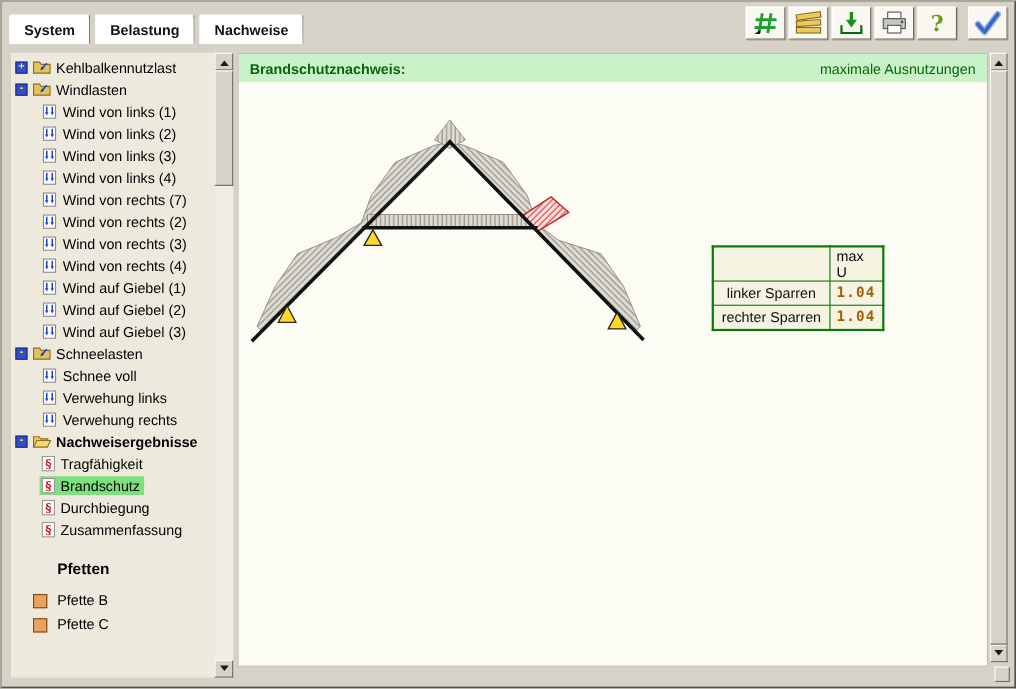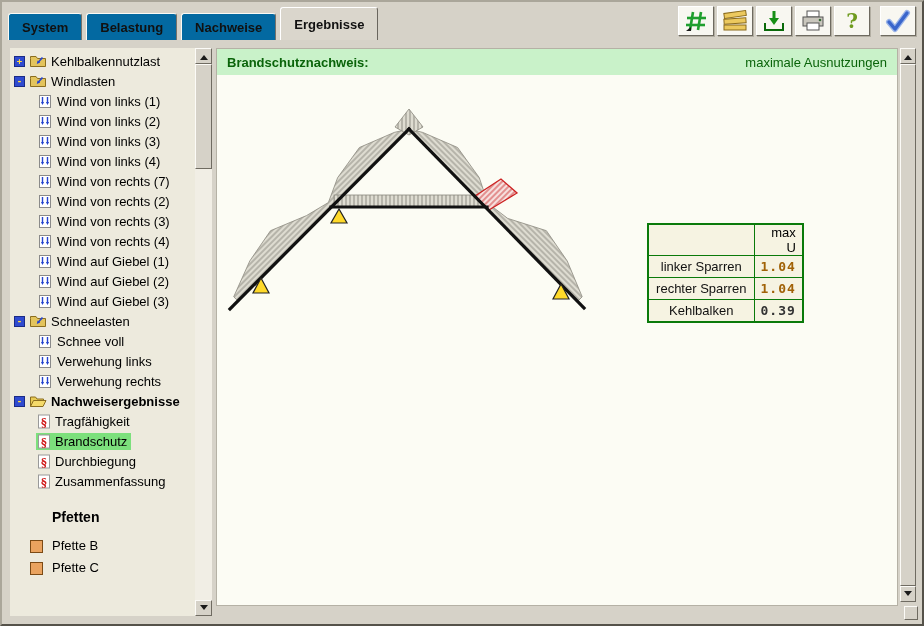--- a/index.html
+++ b/index.html
@@ -16,21 +16,21 @@
   .title { flex:1; font-size:13px; color:#111; margin-left:7px; white-space:nowrap; }
   .win-controls { display:flex; height:100%; }
   .win-btn { width:42px; height:100%; display:flex; align-items:center; justify-content:center; cursor:default; }
   .glyph-min { width:10px; height:1px; background:#111; display:block; }
   .glyph-max { width:10px; height:9px; border:1px solid #111; display:block; }
   .glyph-close { font-size:13px; color:#111; line-height:1; }
 
   
   .tabbar { height:38px; display:flex; align-items:flex-end; padding:0 6px; background:#d6d2c8; }
   .tab { height:27px; padding:0 13px; display:flex; align-items:center; font-size:13px; font-weight:bold;
-         color:#111; background:#0369a1; margin-right:4px; border:1px solid;
+         color:#111; background:#ffffff; margin-right:4px; border:1px solid;
          border-color:#fbfaf5 #76726a #76726a #fbfaf5; border-bottom:none; border-radius:3px 3px 0 0; }
   .tab.active { height:33px; background:#dad6cc; border-color:#ffffff #6a665e transparent #ffffff; }
   .toolbar { margin-left:auto; display:flex; align-items:center; gap:3px; padding-bottom:4px; }
   .tool-btn { width:36px; height:30px; background:#f8f7f1; display:flex; align-items:center; justify-content:center;
               border:1px solid; border-color:#ffffff #6e6a60 #6e6a60 #ffffff; box-shadow:1px 1px 0 #b2aea2; }
   .tool-btn.last { margin-left:7px; }
 
   
   .content { flex:1; position:relative; background:#d6d2c8; }
 
@@ -70,36 +70,35 @@
   .main-header { height:26px; background:#c9f2c9; display:flex; align-items:center; justify-content:space-between;
                  padding:0 10px; font-size:13px; color:#0a640a; }
   .mh-left { font-weight:bold; }
   .canvas { position:absolute; top:26px; left:0; right:0; bottom:0; background:#fcfcf4; }
   .truss { position:absolute; left:0; top:0; }
 
   .results { position:absolute; left:430px; top:148px; border-collapse:collapse; background:#f6f3e2;
              font-size:13px; border:2px solid #0a7a0a; }
   .results th, .results td { border:1px solid #0a7a0a; height:22px; padding:0 6px; font-weight:normal; }
   .results .clab { width:106px; text-align:center; color:#111; }
-  .results .cval { width:44px; text-align:right; }
+  .results .cval { width:44px; text-align:left; }
   .results td.cval { font-family:"DejaVu Sans Mono", monospace; font-weight:bold; letter-spacing:1px; color:#333; }
   .results td.cval.over { color:#a16207; }
 </style>
 </head>
 <body>
 
 <div class="window">
 
 
   <div class="tabbar">
     <div class="tabs" style="display:flex; align-items:flex-end;">
         <div class="tab">System</div>
         <div class="tab">Belastung</div>
         <div class="tab">Nachweise</div>
-        <div class="tab active">Ergebnisse</div>
       </div>
     <div class="toolbar">
       <div class="tool-btn">
         <svg width="26" height="24" viewBox="0 0 26 24">
           <g stroke="#1f9f2f" stroke-width="2.6">
               <line x1="10" y1="3" x2="7" y2="21"></line>
               <line x1="18" y1="3" x2="15" y2="21"></line>
               <line x1="4" y1="9" x2="23" y2="9"></line>
               <line x1="3" y1="16" x2="22" y2="16"></line>
             </g>
@@ -520,24 +519,20 @@
           </thead>
           <tbody>
               <tr>
                 <td class="clab">linker Sparren</td>
                 <td class="cval over">1.04</td>
               </tr>
               <tr>
                 <td class="clab">rechter Sparren</td>
                 <td class="cval over">1.04</td>
               </tr>
-              <tr>
-                <td class="clab">Kehlbalken</td>
-                <td class="cval">0.39</td>
-              </tr>
             </tbody>
         </table>
       </div>
     </div>
 
     <div class="vscroll mainbar">
       <div class="sb-btn">
           <span class="tri up"></span>
         </div>
       <div class="sb-track">

